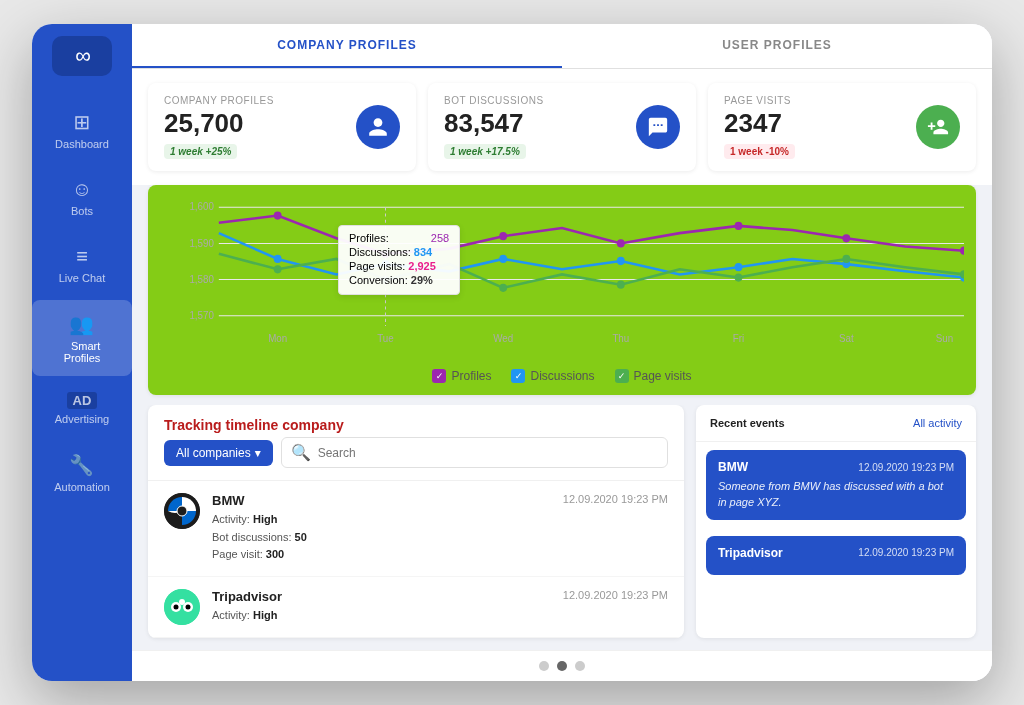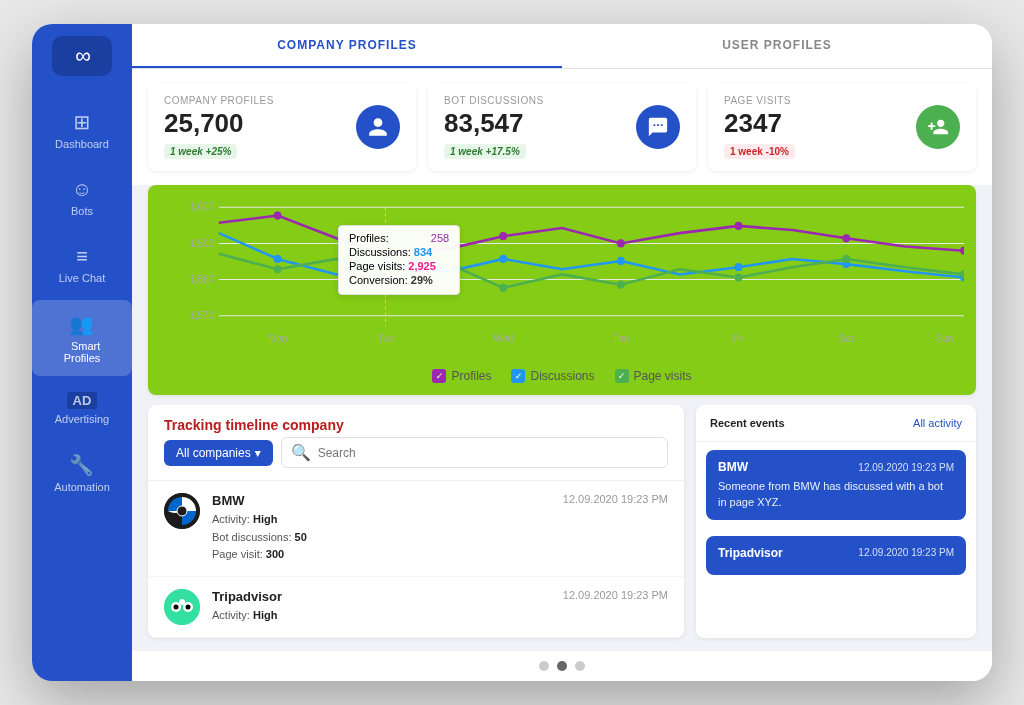--- a/index.html
+++ b/index.html
@@ -392,20 +392,21 @@
 
     .event-time {
       font-size: 10px;
       opacity: 0.8;
     }
 
     .event-text {
       font-size: 11px;
       opacity: 0.9;
       line-height: 1.4;
+      font-style: italic;
     }
 
     
     .pagination-dots {
       display: flex;
       justify-content: center;
       gap: 8px;
       padding: 10px;
       background: #fff;
       border-top: 1px solid #f0f0f0;

